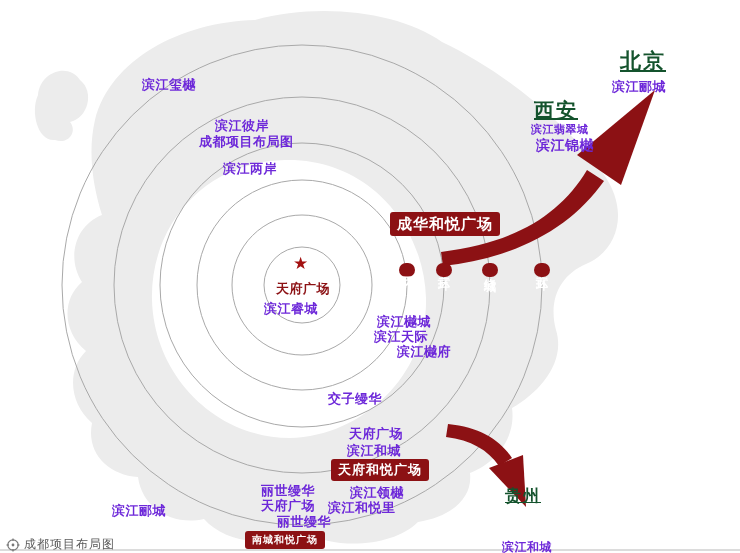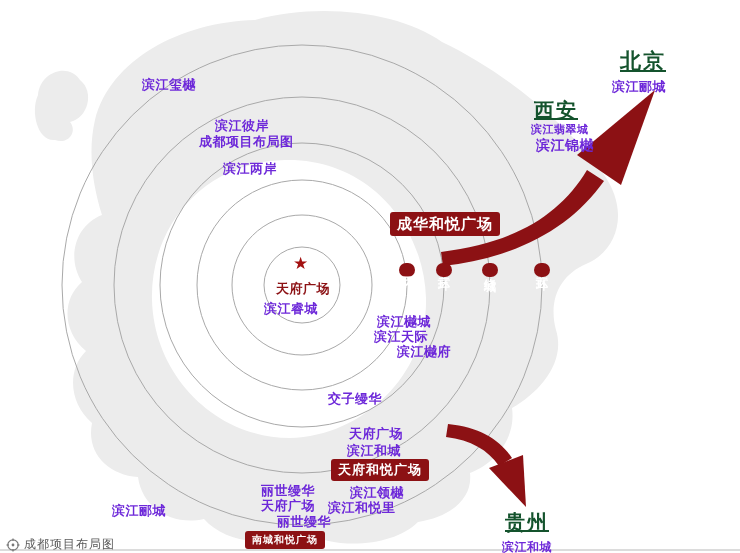--- a/index.html
+++ b/index.html
@@ -122,21 +122,21 @@
   <div class="lbl" style="left:112px;top:504px">滨江郦城</div>
   <div class="lbl" style="left:277px;top:515px">丽世缦华</div>
 
   <div class="city" style="left:620px;top:50px">北京</div>
   <div class="lbl" style="left:612px;top:80px">滨江郦城</div>
 
   <div class="city" style="left:534px;top:100px;font-size:20px">西安</div>
   <div class="lbl" style="left:531px;top:124px;font-size:11px">滨江翡翠城</div>
   <div class="lbl" style="left:536px;top:138px;font-size:14px">滨江锦樾</div>
 
-  <div class="city" style="left:505px;top:512px;font-size:20px">贵州</div>
+  <div class="city" style="left:505px;top:488px;font-size:16px">贵州</div>
   <div class="lbl" style="left:502px;top:541px;font-size:12px">滨江和城</div>
 
   <div class="caption">
     <svg width="14" height="14" viewBox="0 0 14 14">
       <circle cx="7" cy="7" r="5.2" fill="none" stroke="#777777" stroke-width="1.2"></circle>
       <circle cx="7" cy="7" r="1.4" fill="#777777"></circle>
       <line x1="7" y1="0.5" x2="7" y2="3" stroke="#777777" stroke-width="1.2"></line>
       <line x1="7" y1="11" x2="7" y2="13.5" stroke="#777777" stroke-width="1.2"></line>
       <line x1="0.5" y1="7" x2="3" y2="7" stroke="#777777" stroke-width="1.2"></line>
       <line x1="11" y1="7" x2="13.5" y2="7" stroke="#777777" stroke-width="1.2"></line>

